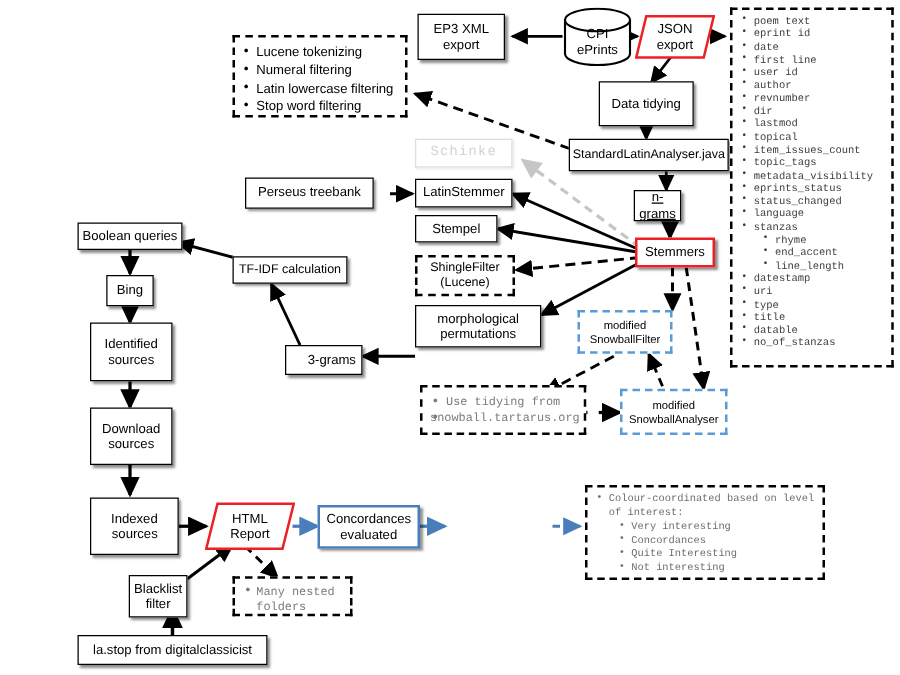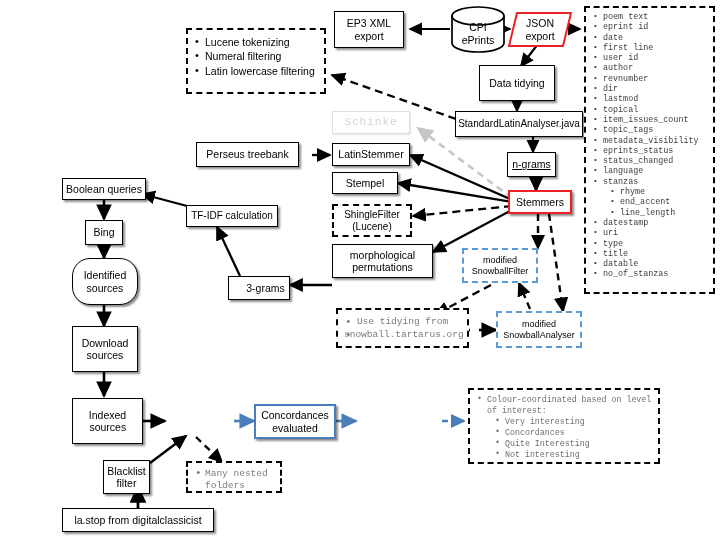--- a/index.html
+++ b/index.html
@@ -218,20 +218,21 @@
     <line x1="196" y1="437" x2="222" y2="462" stroke="#000" stroke-width="2.3" stroke-dasharray="7,5" marker-end="url(#ah)"></line>
 
     <line x1="138" y1="508" x2="138" y2="487" stroke="#000" stroke-width="2.8" marker-end="url(#ah)"></line>
   </svg>
 
   <div class="node dashed note" id="filter-note" style="left:186px; top:28px; width:140px; height:66px;">
     <ul>
       <li>Lucene tokenizing</li>
       <li>Numeral filtering</li>
       <li>Latin lowercase filtering</li>
+      <li>Stop word filtering</li>
     </ul>
   </div>
 
   <div class="node shadowed" style="left:334px; top:11px; width:70px; height:37px; white-space:pre-line;">EP3 XML
 export</div>
 
   <div class="node cyl" style="left:450px; top:6px; width:56px; height:47px;">
     <svg class="cshape" viewBox="0 0 56 47" preserveAspectRatio="none">
       <path d="M2,10 L2,37 A26,9 0 0 0 54,37 L54,10 Z" fill="#fff" stroke="#000" stroke-width="1.7"></path>
       <ellipse cx="28" cy="10" rx="26" ry="9" fill="#fff" stroke="#000" stroke-width="1.7"></ellipse>
@@ -245,21 +246,21 @@
       <path d="M9,2 L63,2 L55,35 L1,35 Z" fill="#fff" stroke="#ED2024" stroke-width="2"></path>
     </svg>
     <div class="plabel" style="white-space:pre-line;">JSON
 export</div>
   </div>
 
   <div class="node shadowed" style="left:479px; top:65px; width:76px; height:36px;">Data tidying</div>
 
   <div class="node shadowed" style="left:455px; top:111px; width:128px; height:26px; font-size:10px;">StandardLatinAnalyser.java</div>
 
-  <div class="node shadowed" style="left:507px; top:152px; width:49px; height:25px;text-decoration:underline;">n-grams</div>
+  <div class="node shadowed" style="left:507px; top:152px; width:38px; height:25px;text-decoration:underline;">n-grams</div>
 
   <div class="node shadowed red" style="left:508px; top:190px; width:64px; height:24px; border-width:2px;">Stemmers</div>
 
   <div class="node ghost" style="left:332px; top:111px; width:78px; height:23px;">Schinke</div>
 
   <div class="node shadowed" style="left:196px; top:142px; width:103px; height:25px;">Perseus treebank</div>
 
   <div class="node shadowed" style="left:332px; top:143px; width:78px; height:23px;">LatinStemmer</div>
 
   <div class="node shadowed" style="left:332px; top:172px; width:66px; height:22px;">Stempel</div>
@@ -280,33 +281,40 @@
     <ul style="list-style:none;">
       <li style="padding-left:0; text-align:center;">Use tidying from</li>
       <li style="padding-left:0; text-align:center;">snowball.tartarus.org</li>
     </ul>
   </div>
 
   <div class="node shadowed" style="left:62px; top:178px; width:84px; height:22px;">Boolean queries</div>
 
   <div class="node shadowed" style="left:85px; top:220px; width:38px; height:25px;">Bing</div>
 
-  <div class="node shadowed" style="left:72px; top:258px; width:66px; height:47px; white-space:pre-line;border-radius:18px;">Identified
+  <div class="node shadowed" style="left:72px; top:258px; width:66px; height:47px; white-space:pre-line;">Identified
 sources</div>
 
   <div class="node shadowed" style="left:72px; top:326px; width:66px; height:46px; white-space:pre-line;">Download
 sources</div>
 
   <div class="node shadowed" style="left:72px; top:398px; width:71px; height:46px; white-space:pre-line;text-align:right;">Indexed
 sources</div>
 
   <div class="node shadowed" style="left:186px; top:205px; width:92px; height:22px; font-size:10px;">TF-IDF calculation</div>
 
   <div class="node shadowed" style="left:228px; top:276px; width:62px; height:24px;padding-left:16px;">3-grams</div>
 
+  <div class="node para" style="left:164px; top:401px; width:72px; height:40px;">
+    <svg class="pshape" viewBox="0 0 72 40" preserveAspectRatio="none">
+      <path d="M10,2 L71,2 L62,38 L1,38 Z" fill="#fff" stroke="#ED2024" stroke-width="2"></path>
+    </svg>
+    <div class="plabel" style="white-space:pre-line;">HTML
+Report</div>
+  </div>
 
   <div class="node shadowed blue" style="left:254px; top:404px; width:82px; height:35px; white-space:pre-line; border-width:2px;">Concordances
 evaluated</div>
 
 
   <div class="node shadowed" style="left:103px; top:460px; width:47px; height:34px; white-space:pre-line;">Blacklist
 filter</div>
 
   <div class="node dashed note mono" style="left:186px; top:461px; width:96px; height:32px; padding-top:5px;">
     <ul>

